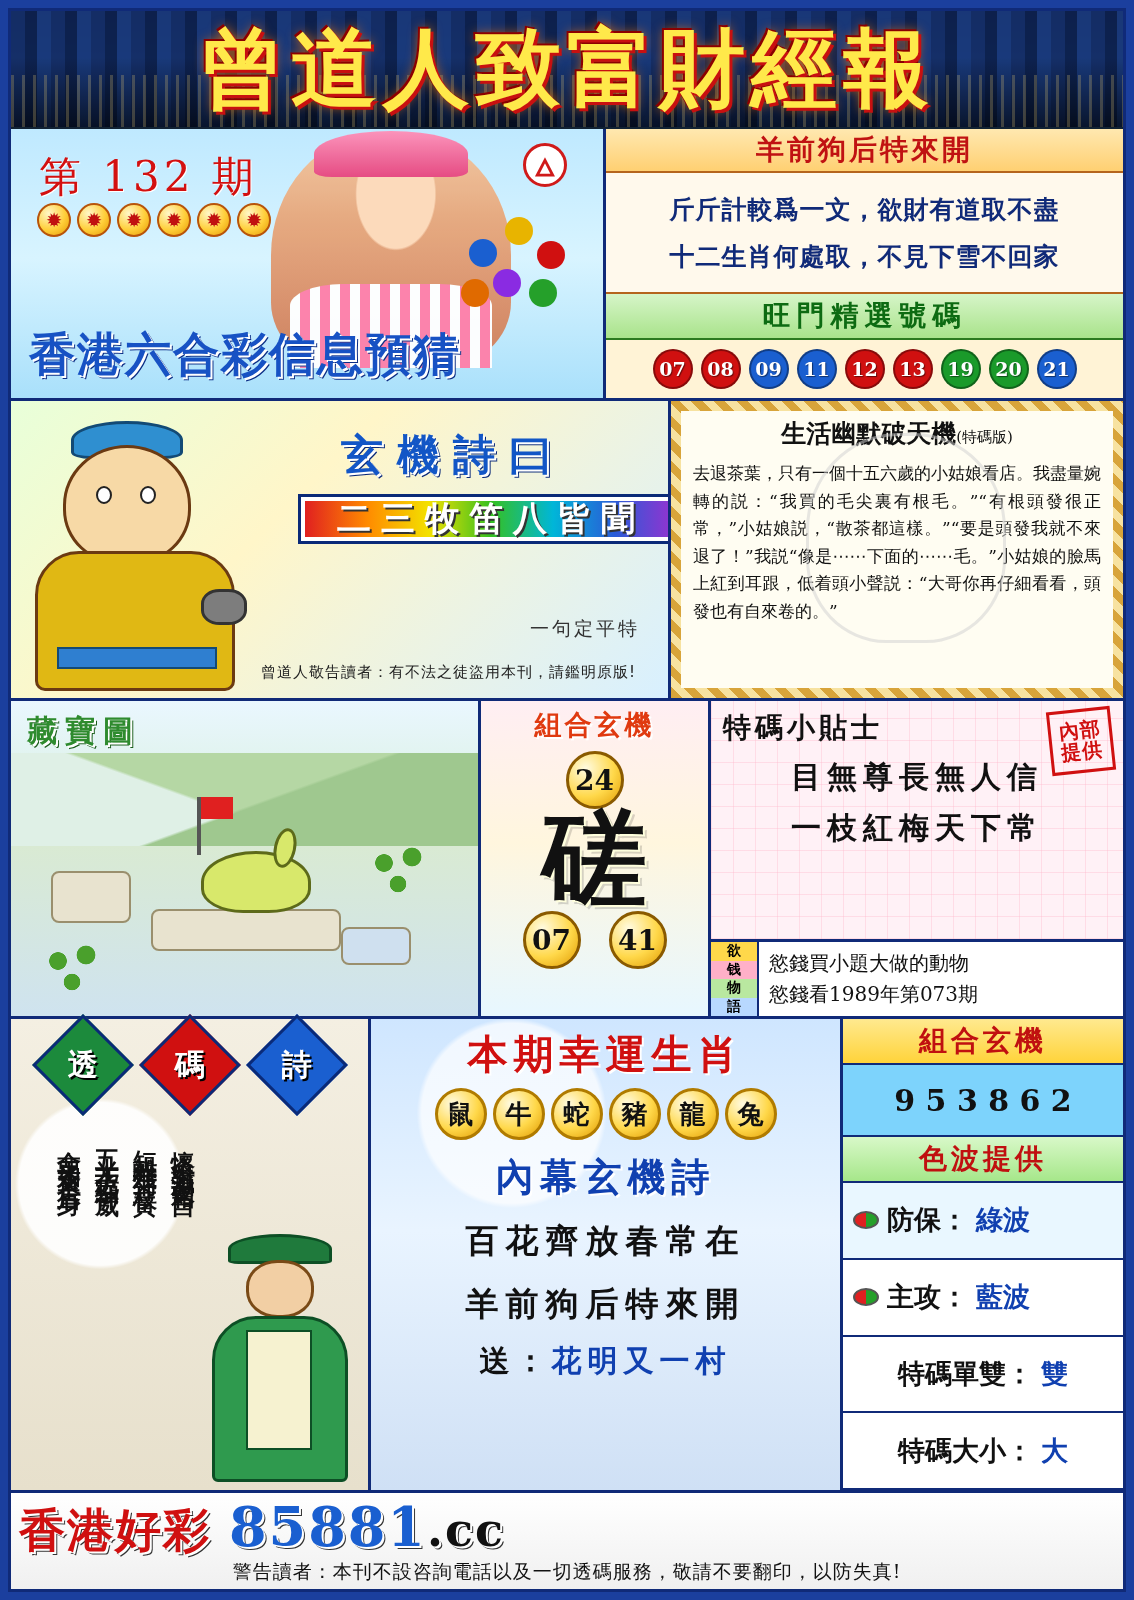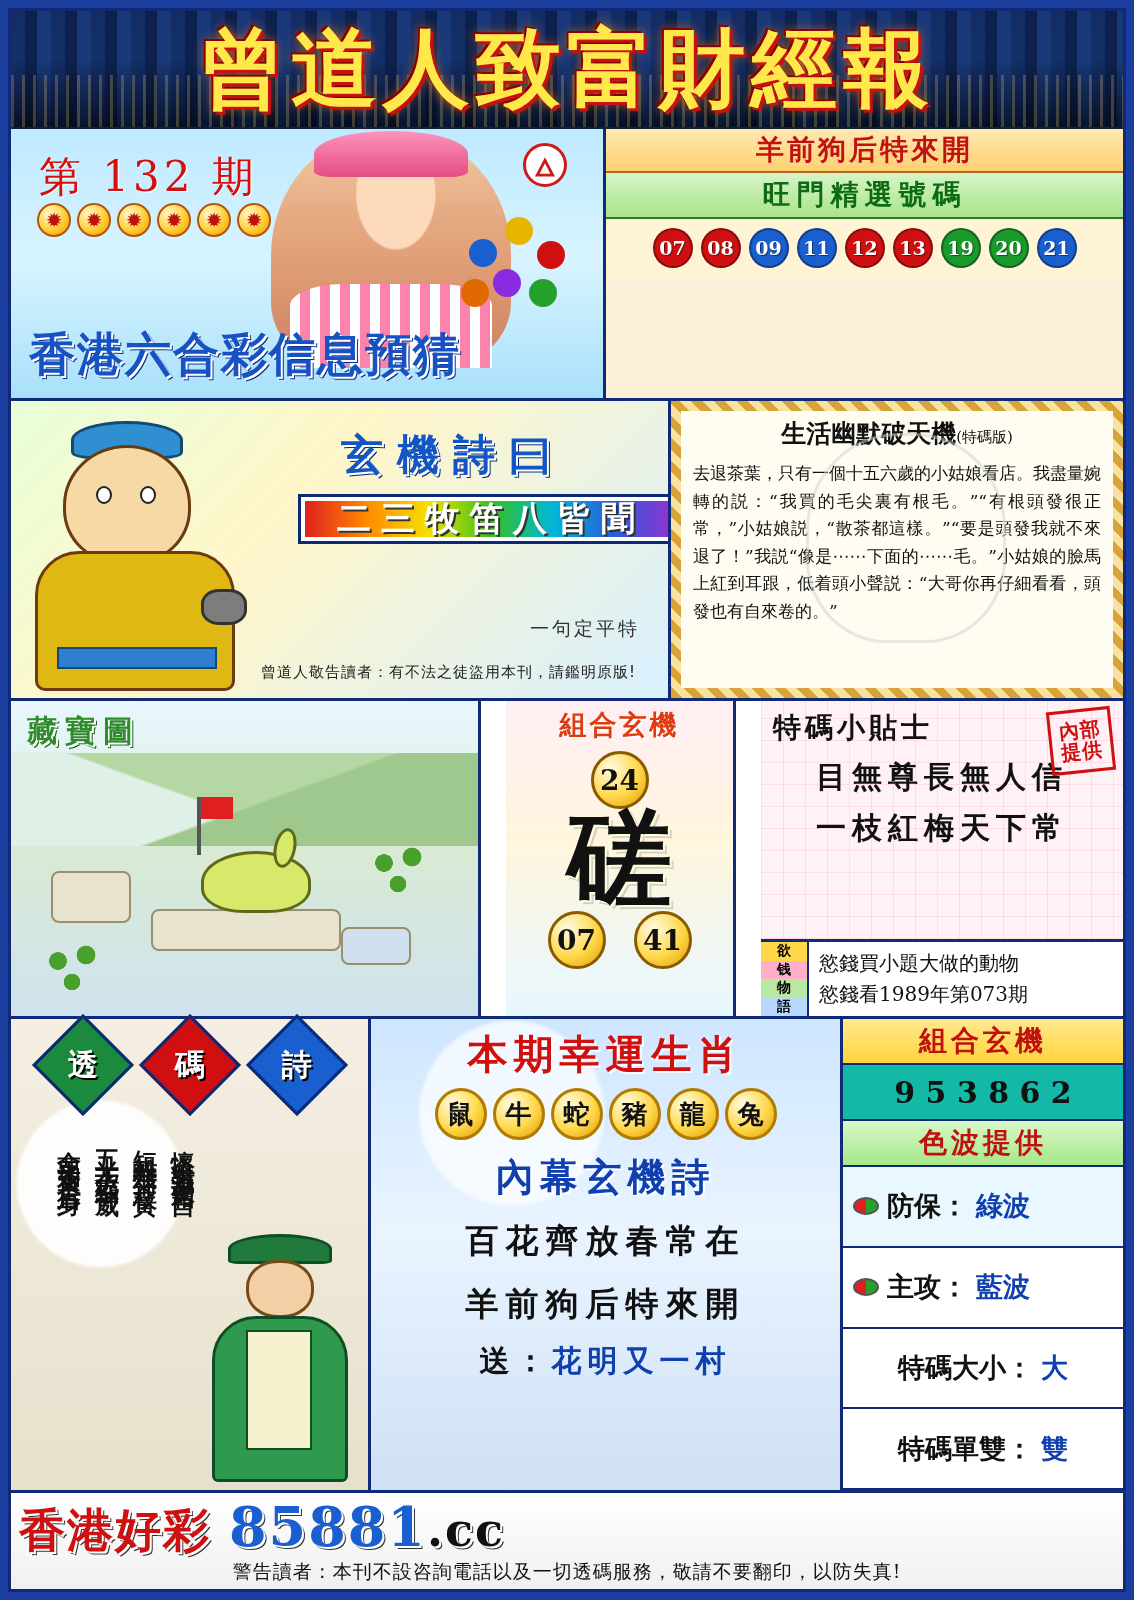--- a/index.html
+++ b/index.html
@@ -248,21 +248,21 @@
     text-align:justify;
   }
   .ghost {
     position:absolute; left:52%; top:46%;
     width:200px;height:210px; margin-left:-100px; margin-top:-105px;
     border:3px solid #cfcfcf; border-radius:46% 46% 40% 40%;
     opacity:.5; pointer-events:none;
   }
 
   
-  .row3 { display:flex; height:318px; border-bottom:3px solid #102a78;gap:25px; }
+  .row3 { display:flex; height:318px; border-bottom:3px solid #102a78; }
   .treasure {
     width:470px; position:relative;
     background:linear-gradient(180deg,#eaf7ff 0%, #cfeccf 55%, #bfe2bb 100%);
     border-right:3px solid #102a78;
     overflow:hidden;
   }
   .tre-label {
     position:absolute; left:16px; top:10px;
     font-family:"DejaVu Serif", serif; font-weight:bold;
     font-size:30px; letter-spacing:8px; color:#2e8b2e;
@@ -465,21 +465,21 @@
     width:280px; display:flex; flex-direction:column;
   }
   .lk-head {
     height:46px; background:linear-gradient(180deg,#ffe98f,#ffd33a);
     border-bottom:2px solid #102a78;
     display:flex;align-items:center;justify-content:center;
     font-family:"DejaVu Serif", serif; font-weight:bold;
     font-size:28px; color:#c01010; letter-spacing:4px;
   }
   .lk-nums {
-    height:56px; background:#14b8a6; border-bottom:2px solid #102a78;
+    height:72px; background:#7dd3fc; border-bottom:2px solid #102a78;
     display:flex;align-items:center;justify-content:center;gap:10px;
     font-family:"DejaVu Serif", serif; font-weight:bold;
     font-size:30px; color:#111;
   }
   .lk-head2 {
     height:46px; background:linear-gradient(180deg,#d8f8c8,#a6e78a);
     border-bottom:2px solid #102a78;
     display:flex;align-items:center;justify-content:center;
     font-family:"DejaVu Serif", serif; font-weight:bold;
     font-size:28px; color:#c01010; letter-spacing:4px;
@@ -550,20 +550,24 @@
         <div class="cb" style="left:78px;top:24px;background:#d01010;"></div>
         <div class="cb" style="left:34px;top:52px;background:#8a2be2;"></div>
         <div class="cb" style="left:70px;top:62px;background:#25a02a;"></div>
         <div class="cb" style="left:2px;top:62px;background:#e06a00;"></div>
       </div>
       <div class="subtitle-bar">香港六合彩信息預猜</div>
     </div>
 
     <div class="oracle-box">
       <div class="oracle-title">羊前狗后特來開</div>
+      <div class="oracle-lines">
+        <div>斤斤計較爲一文，欲財有道取不盡</div>
+        <div>十二生肖何處取，不見下雪不回家</div>
+      </div>
       <div class="hot-title">旺門精選號碼</div>
       <div class="hot-numbers">
         <div class="hn" style="background:#d01010">07</div>
         <div class="hn" style="background:#d01010">08</div>
         <div class="hn" style="background:#1a5fd0">09</div>
         <div class="hn" style="background:#1a5fd0">11</div>
         <div class="hn" style="background:#d01010">12</div>
         <div class="hn" style="background:#d01010">13</div>
         <div class="hn" style="background:#1a9a2a">19</div>
         <div class="hn" style="background:#1a9a2a">20</div>
@@ -700,26 +704,26 @@
         <span class="dot2"></span>
         <span>防保：</span>
         <span class="lk-val">綠波</span>
       </div>
       <div class="lk-row">
         <span class="dot2"></span>
         <span>主攻：</span>
         <span class="lk-val">藍波</span>
       </div>
       <div class="lk-row plain">
+        <span>特碼單雙：</span>
+        <span class="lk-val">雙</span>
+      </div>
+      <div class="lk-row plain">
         <span>特碼大小：</span>
         <span class="lk-val">大</span>
-      </div>
-      <div class="lk-row plain">
-        <span>特碼單雙：</span>
-        <span class="lk-val">雙</span>
       </div>
     </div>
   </div>
 
   <div class="footer">
     <div class="ad">
       <span>香港好彩</span>
       <span class="num">85881</span><span class="cc">.cc</span>
     </div>
     <div class="disclaimer">警告讀者：本刊不設咨詢電話以及一切透碼服務，敬請不要翻印，以防失真!</div>

